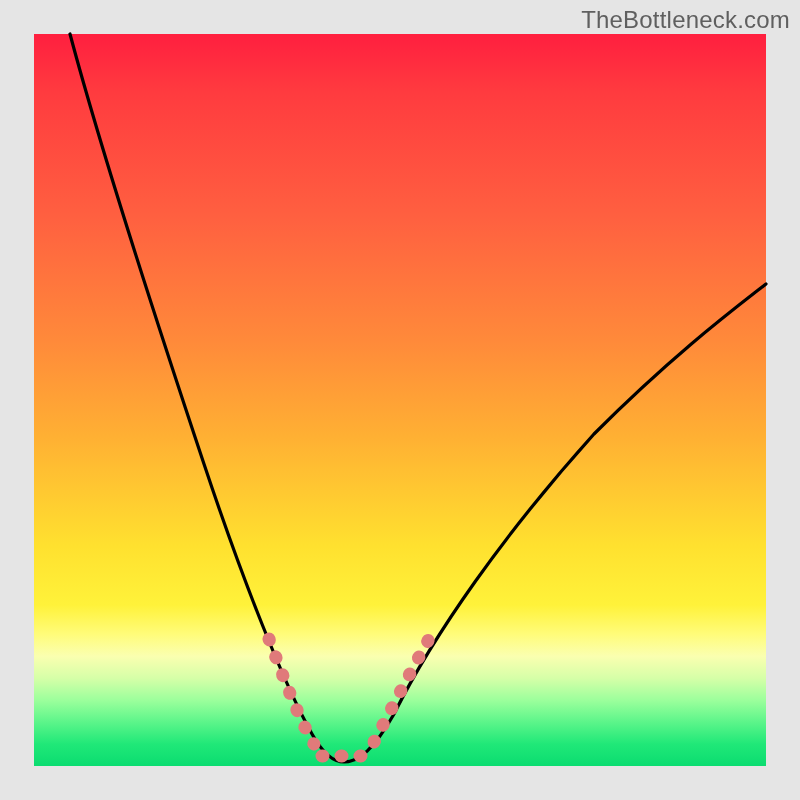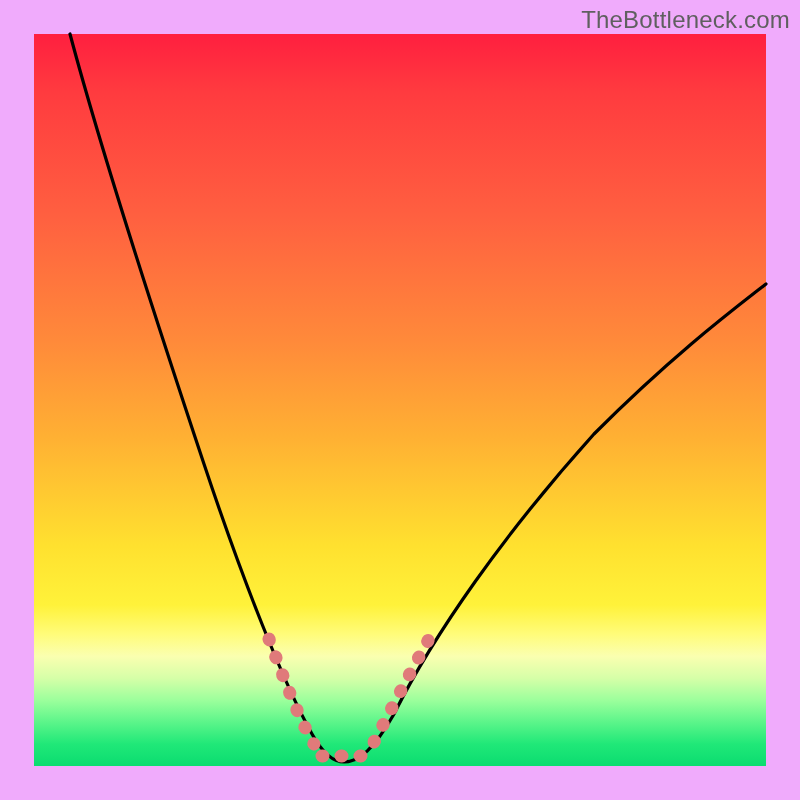--- a/index.html
+++ b/index.html
@@ -10,21 +10,21 @@
     background: #000;
     font-family: Arial, Helvetica, sans-serif;
     overflow: hidden;
   }
   .frame {
     position: absolute;
     left: 0;
     top: 0;
     width: 800px;
     height: 800px;
-    background: #f0abfc;
+    background: #e5e5e5;
   }
   .plot {
     position: absolute;
     left: 34px;
     top: 34px;
     width: 732px;
     height: 732px;
     
     background: linear-gradient(
       to bottom,

